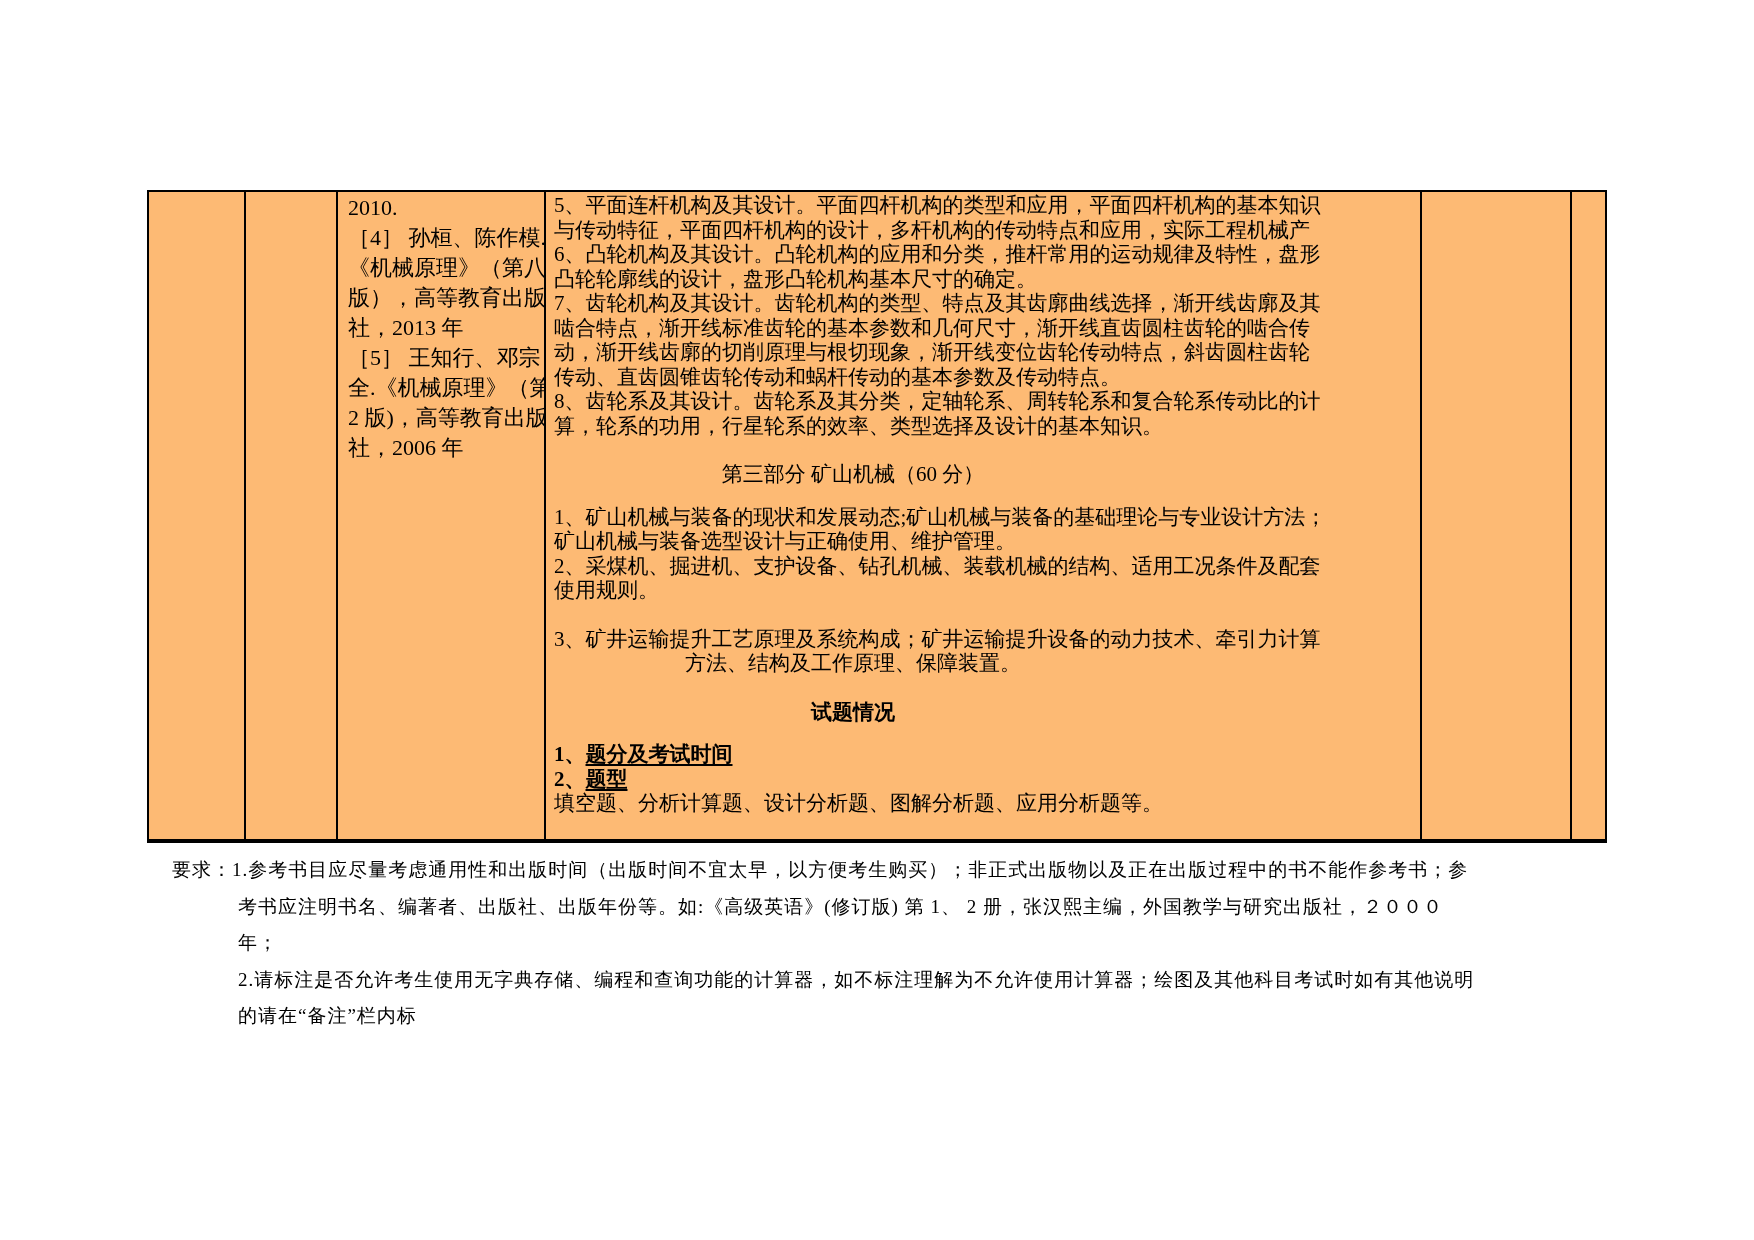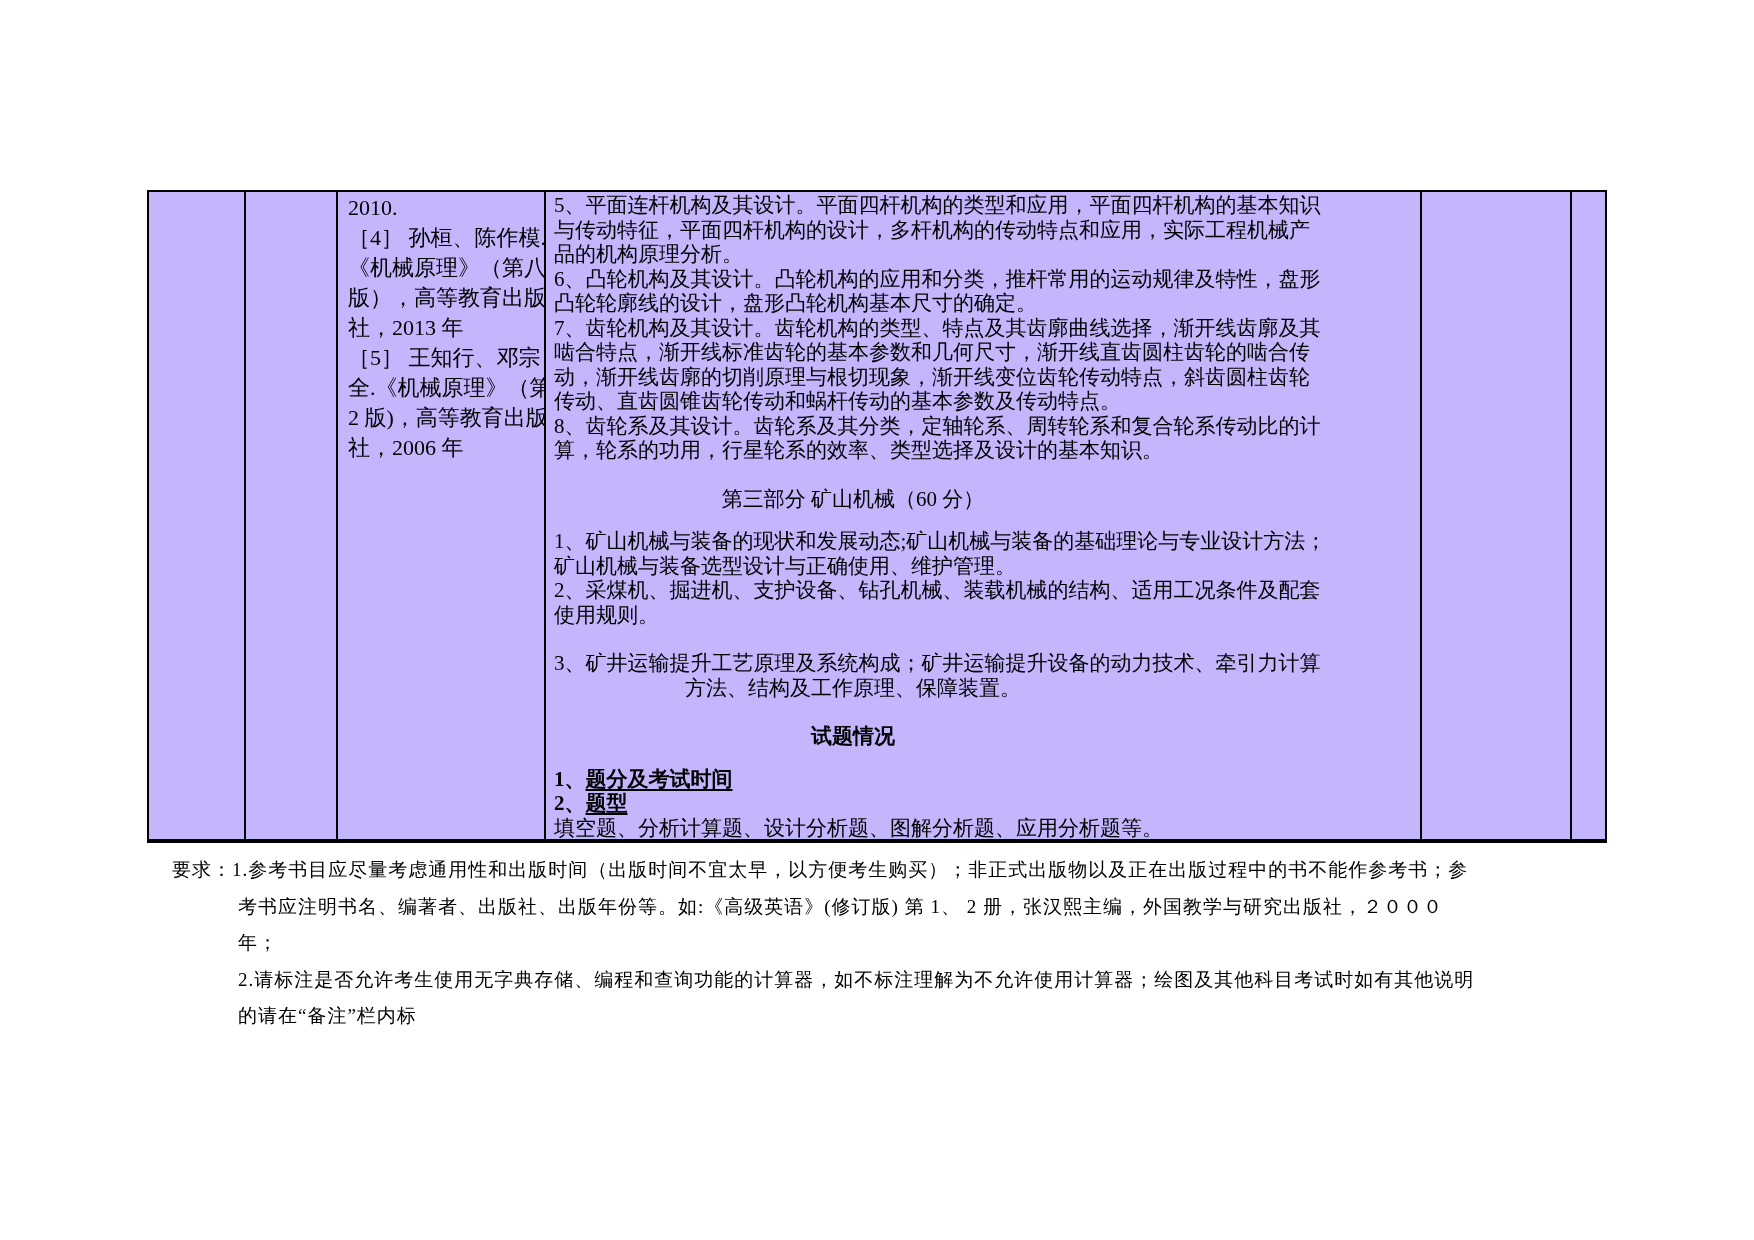--- a/index.html
+++ b/index.html
@@ -6,21 +6,21 @@
   body{
     width:1754px;height:1240px;background:#ffffff;color:#000;
     font-family:"Liberation Serif","DejaVu Serif",serif;
     position:relative;overflow:hidden;
   }
   
   .doc-table{
     position:absolute;left:147px;top:190px;width:1460px;height:653px;
     box-sizing:border-box;
     border:2px solid #000;border-bottom:4px solid #000;
-    display:flex;background:#c4b5fd;
+    display:flex;background:#fdba74;
   }
   .col{box-sizing:border-box;height:100%;border-right:2px solid #000;overflow:hidden;}
   .col:last-child{border-right:none;}
   .c1{width:97px;}
   .c2{width:92px;}
   .c3{width:208px;padding:1px 0 0 10px;}
   .c4{width:876px;padding:1px 8px 0 8px;}
   .c5{width:150px;}
   .c6{flex:1;}
   .line{white-space:nowrap;}
@@ -53,21 +53,20 @@
       <div class="line"><span>版），高等教育出版</span></div>
       <div class="line"><span>社，2013 年</span></div>
       <div class="line"><span>［5］ 王知行、邓宗</span></div>
       <div class="line"><span>全.《机械原理》（第</span></div>
       <div class="line"><span>2 版)，高等教育出版</span></div>
       <div class="line"><span>社，2006 年</span></div>
     </div>
   <div class="col c4">
       <div class="line"><span>5、平面连杆机构及其设计。平面四杆机构的类型和应用，平面四杆机构的基本知识</span></div>
       <div class="line"><span>与传动特征，平面四杆机构的设计，多杆机构的传动特点和应用，实际工程机械产</span></div>
-      <div class="line"><span>品的机构原理分析。</span></div>
       <div class="line"><span>6、凸轮机构及其设计。凸轮机构的应用和分类，推杆常用的运动规律及特性，盘形</span></div>
       <div class="line"><span>凸轮轮廓线的设计，盘形凸轮机构基本尺寸的确定。</span></div>
       <div class="line"><span>7、齿轮机构及其设计。齿轮机构的类型、特点及其齿廓曲线选择，渐开线齿廓及其</span></div>
       <div class="line"><span>啮合特点，渐开线标准齿轮的基本参数和几何尺寸，渐开线直齿圆柱齿轮的啮合传</span></div>
       <div class="line"><span>动，渐开线齿廓的切削原理与根切现象，渐开线变位齿轮传动特点，斜齿圆柱齿轮</span></div>
       <div class="line"><span>传动、直齿圆锥齿轮传动和蜗杆传动的基本参数及传动特点。</span></div>
       <div class="line"><span>8、齿轮系及其设计。齿轮系及其分类，定轴轮系、周转轮系和复合轮系传动比的计</span></div>
       <div class="line"><span>算，轮系的功用，行星轮系的效率、类型选择及设计的基本知识。</span></div>
       <div class="line center gap-before gap-after"><span>第三部分 矿山机械（60 分）</span></div>
       <div class="line"><span>1、矿山机械与装备的现状和发展动态;矿山机械与装备的基础理论与专业设计方法；</span></div>

